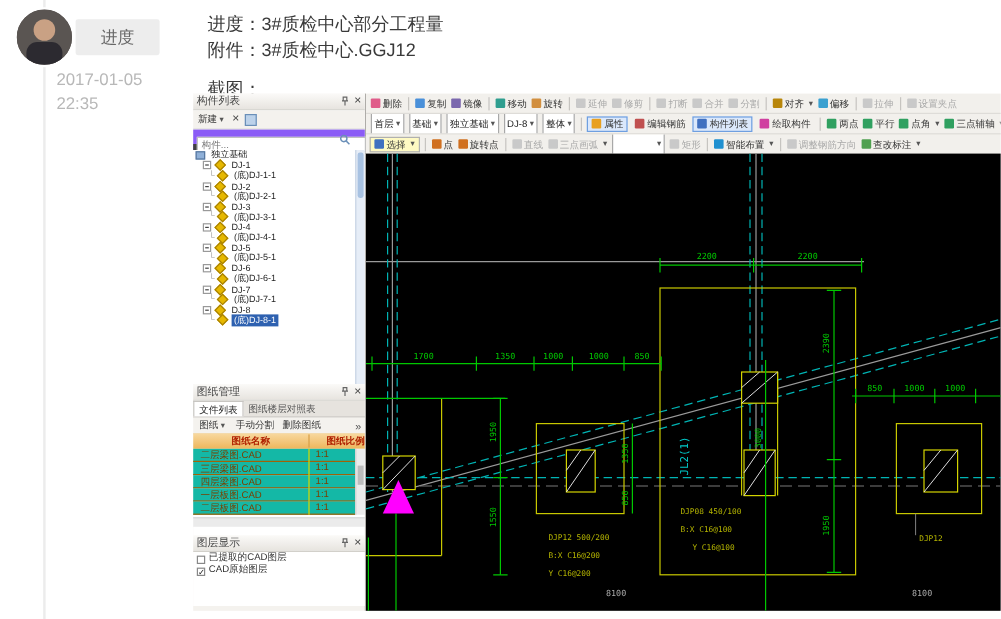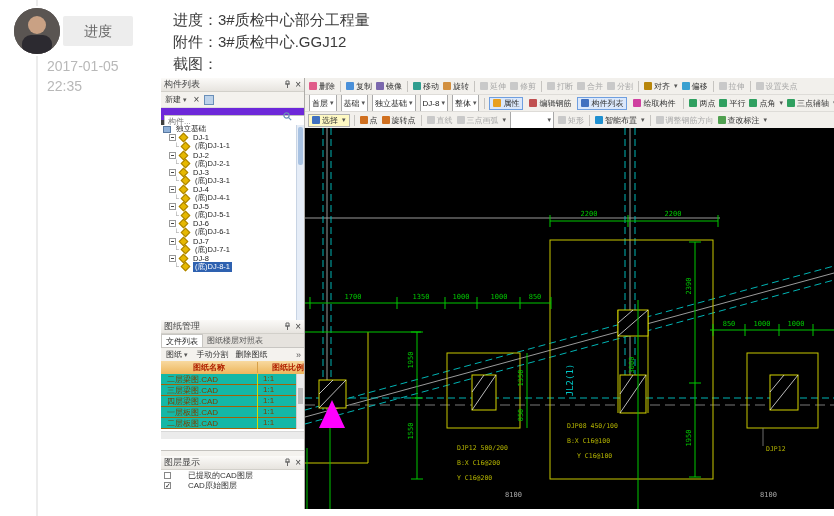--- a/index.html
+++ b/index.html
@@ -7,40 +7,40 @@
        font-family:"Liberation Sans","DejaVu Sans",sans-serif;}
   
   .tl-line{position:absolute;left:36px;top:0;width:2px;height:516px;background:#ececec}
   .avatar{position:absolute;left:12px;top:6px;width:50px;height:50px;border-radius:50%;
           overflow:hidden;background:#55504e;border:2px solid #fff;box-sizing:border-box}
   .post-tag{position:absolute;left:63px;top:16px;width:70px;height:30px;background:#ededed;
             border-radius:2px;color:#666;font-size:14px;line-height:30px;text-align:center}
   .post-date{position:absolute;left:47px;top:58px;color:#b8b8b8;font-size:14px}
   .post-time{position:absolute;left:47px;top:78px;color:#b8b8b8;font-size:14px}
   .pline{position:absolute;left:173px;color:#3a3a3a;font-size:15px;white-space:nowrap}
-  .l1{top:11px}.l2{top:33px}.l3{top:55px}
+  .l1{top:11px}.l2{top:33px}.l3{top:65px}
   
   .shot{position:absolute;left:161px;top:78px;width:673px;height:431px;background:#fff}
   .leftcol{position:absolute;left:0;top:0;width:144px;height:431px;background:#f4f2ee;
            border-right:1px solid #aeaca8;box-sizing:border-box}
   .panel{position:absolute;left:0;width:143px;background:#fff}
   .p1{top:0;height:242px;border-bottom:1px solid #c4c2be}
   .p2{top:242px;height:130px;border-bottom:1px solid #c4c2be}
-  .p3{top:378px;height:59px}
+  .p3{top:368px;height:59px}
   .phead{height:14px;background:linear-gradient(#fbfaf8,#e7e4df);border-bottom:1px solid #d2d0ca;
          display:flex;align-items:center;padding:0 3px;font-size:9px;color:#444;box-sizing:border-box}
   .phead .sp{flex:1}
   .phx{color:#777;font-size:9px;margin-left:4px;line-height:9px}
   .ptool{height:16px;display:flex;align-items:center;padding:1px 2px;background:#f4f2ee;
          border-bottom:1px solid #ddd;gap:3px;box-sizing:border-box}
   .tbtn{display:inline-flex;align-items:center;font-size:8px;color:#333;height:12px;padding:0 2px}
   .arr{font-size:7px;color:#555;margin-left:2px}
   .xglyph{color:#444;font-size:10px;line-height:10px}
   .copysq{width:8px;height:8px;background:#bcd2ea;border:1px solid #6a8fb8}
-  .psearch{height:17px;padding:2px 3px;background:#6d28d9;border-bottom:5px solid #404040;
+  .psearch{height:17px;padding:2px 3px;background:#8b5cf6;border-bottom:5px solid #404040;
            position:relative;box-sizing:border-box}
   .psearch input{width:124px;height:11px;border:1px solid #c0c0c0;font-size:8px;
                  padding:0 12px 0 3px;color:#888;box-sizing:content-box;outline:none}
   .mag{position:absolute;right:12px;top:4px}
   .tree{position:absolute;top:47px;left:0;width:135px;bottom:0;background:#fff;
         font-size:7.5px;color:#222;overflow:hidden}
   .trow{height:8.6px;display:flex;align-items:center;white-space:nowrap}
   .lv0{padding-left:2px}.lv1{padding-left:8px}.lv2{padding-left:13px}
   .exp{width:7px;height:7px;border:1px solid #999;margin-right:2px;position:relative;background:#fff;flex:none;box-sizing:border-box}
   .exp::after{content:"";position:absolute;left:1px;right:1px;top:2px;height:1px;background:#444}
@@ -65,21 +65,21 @@
   .dhead .c1{width:96px;text-align:center;border-right:1px solid #d8a048}
   .dhead .c2{flex:1;text-align:right}
   .drow{height:11px;display:flex;font-size:8px;background:#14b8a6;color:#7a4000;
         border-bottom:1px solid #a16207;align-items:flex-start;width:135px;box-sizing:border-box}
   .dname{width:90px;padding-left:6px;border-right:1px solid #d8d800;overflow:hidden}
   .dscale{flex:1;padding-left:5px}
   .dscroll{position:absolute;top:13px;right:0;width:8px;height:55px;background:#ebebeb;border-left:1px solid #d0d0d0;box-sizing:border-box}
   .dthumb{position:absolute;top:14px;left:1px;width:5px;height:16px;background:#bcbcbc}
   .hscroll{position:absolute;left:0;right:0;top:70px;height:8px;background:#ebebeb;border-top:1px solid #d8d8d8;box-sizing:border-box}
   
-  .chk{display:flex;align-items:center;font-size:8px;color:#333;height:10px;padding-left:3px;gap:17px}
+  .chk{display:flex;align-items:flex-end;font-size:8px;color:#333;height:10px;padding-left:3px;gap:3px}
   .cb{width:7px;height:7px;border:1px solid #888;background:#fff;flex:none;position:relative;box-sizing:border-box}
   .cb.on::after{content:"✓";position:absolute;left:0;top:-1px;font-size:7px;color:#222}
   
   .tbars{position:absolute;left:144px;top:0;width:529px;height:50px;background:#f2f0ec}
   .tb{display:flex;align-items:center;height:16px;padding:0 2px;border-bottom:1px solid #dedcd8;
       white-space:nowrap;overflow:hidden;box-sizing:content-box}
   .it{display:inline-flex;align-items:center;gap:2px;margin:0 2px;font-size:8px;color:#333}
   .it.dis{color:#a8a8a8}
   .ic{width:8px;height:8px;border-radius:1px;flex:none}
   .it.dis .ic{background:#c9c9c9!important}

